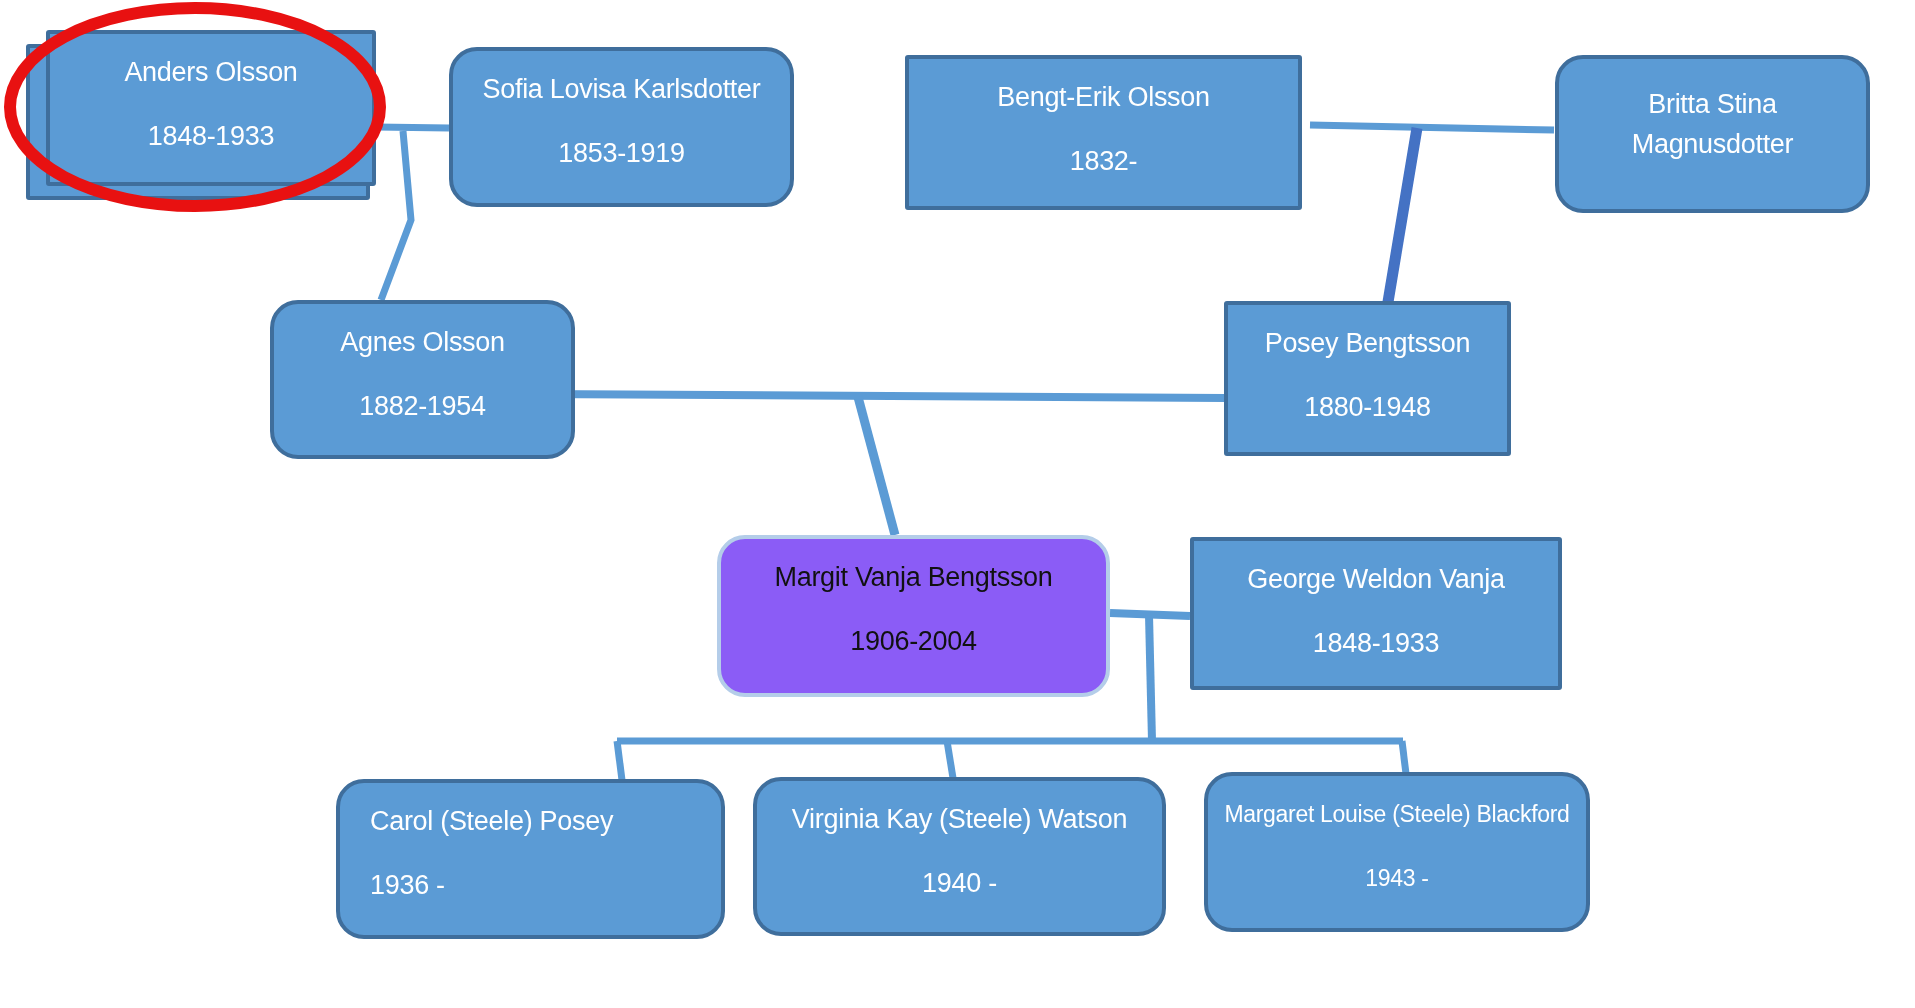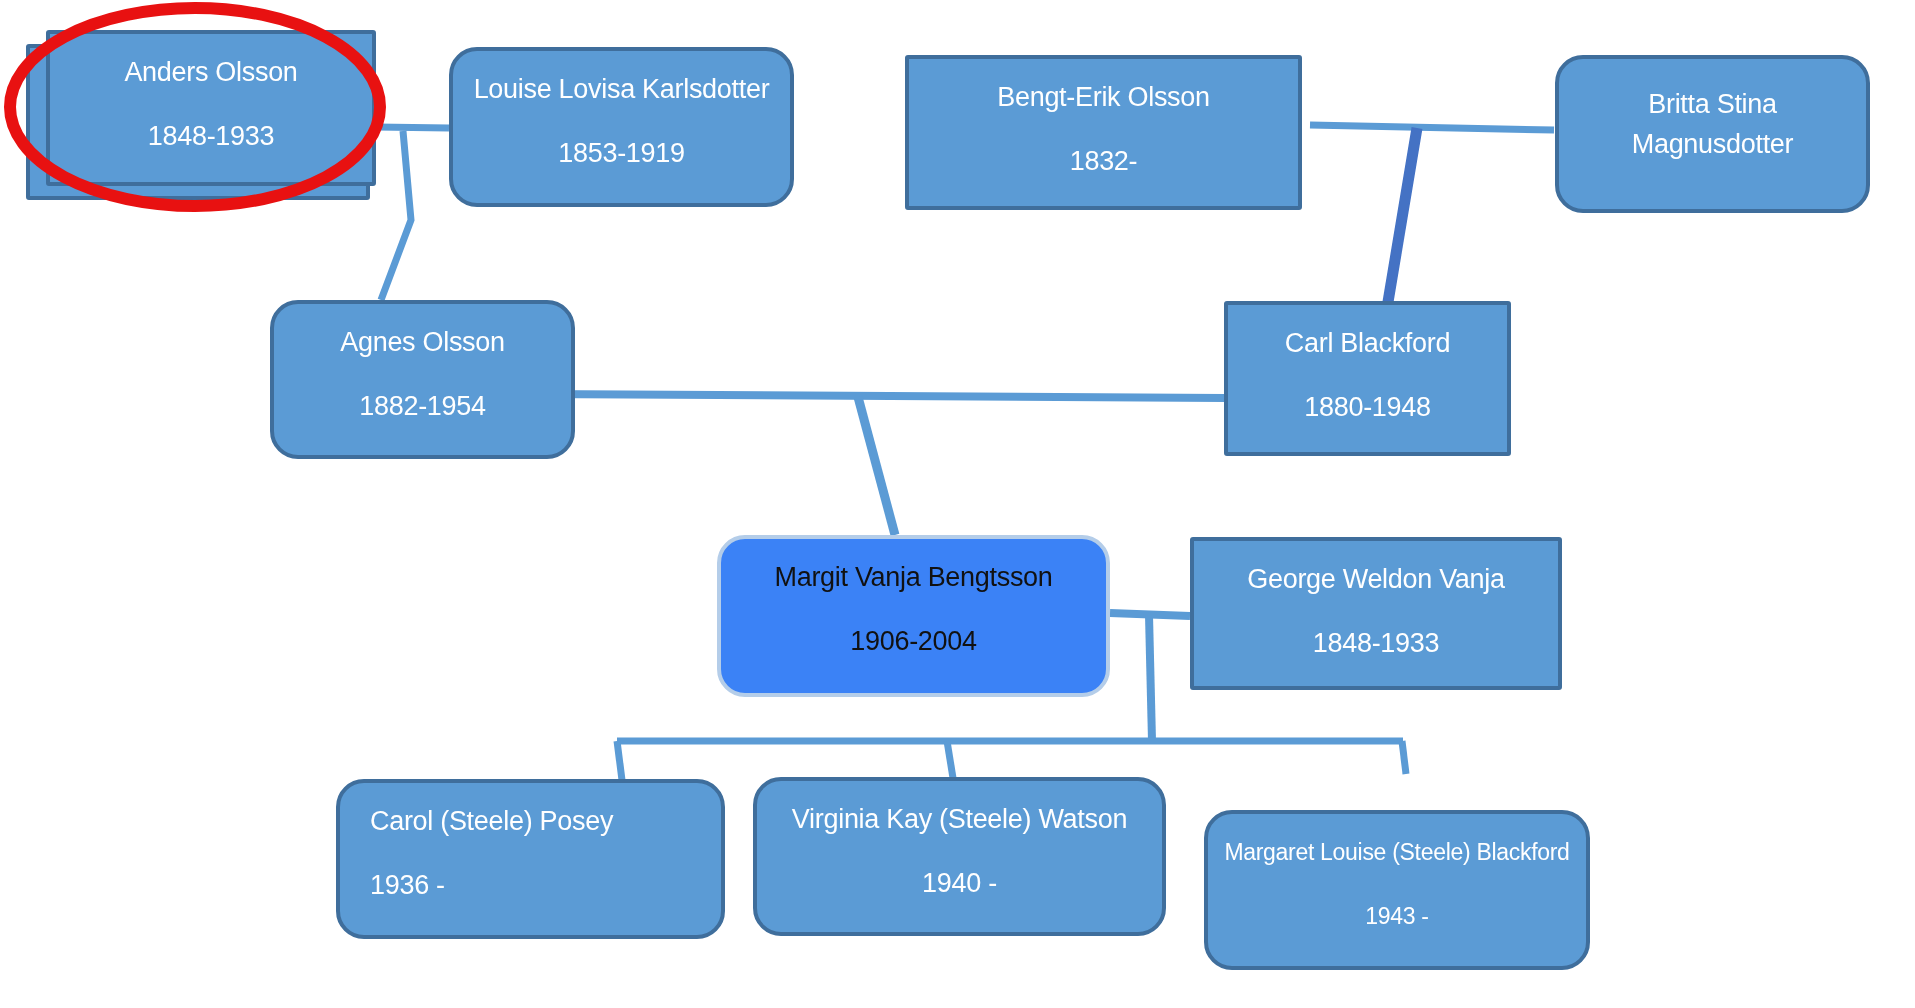--- a/index.html
+++ b/index.html
@@ -54,56 +54,56 @@
       <polyline points="947,741 953,778" fill="none" stroke="#5b9bd5" stroke-width="7"></polyline>
       <polyline points="1402,741 1406,774" fill="none" stroke="#5b9bd5" stroke-width="7"></polyline>
     </svg>
   <div id="nodes">
       <div class="node rect" style="left: 26px; top: 44px; width: 344px; height: 156px; background: rgb(91, 155, 213); border: 4px solid rgb(63, 110, 156); color: rgb(255, 255, 255); font-size: 27px;"></div>
       <div class="node rect" style="left: 46px; top: 30px; width: 330px; height: 156px; background: rgb(91, 155, 213); border: 4px solid rgb(63, 110, 156); color: rgb(255, 255, 255); font-size: 27px;">
         <div class="tline" style="top: 23px;">Anders Olsson</div>
         <div class="tline" style="top: 87px;">1848-1933</div>
       </div>
       <div class="node rounded" style="left: 449px; top: 47px; width: 345px; height: 160px; background: rgb(91, 155, 213); border: 4px solid rgb(63, 110, 156); color: rgb(255, 255, 255); font-size: 27px;">
-        <div class="tline" style="top: 23px;">Louise Lovisa Karlsdotter</div>
+        <div class="tline" style="top: 23px;">Sofia Lovisa Karlsdotter</div>
         <div class="tline" style="top: 87px;">1853-1919</div>
       </div>
       <div class="node rect" style="left: 905px; top: 55px; width: 397px; height: 155px; background: rgb(91, 155, 213); border: 4px solid rgb(63, 110, 156); color: rgb(255, 255, 255); font-size: 27px;">
         <div class="tline" style="top: 23px;">Bengt-Erik Olsson</div>
         <div class="tline" style="top: 87px;">1832-</div>
       </div>
       <div class="node rounded" style="left: 1555px; top: 55px; width: 315px; height: 158px; background: rgb(91, 155, 213); border: 4px solid rgb(63, 110, 156); color: rgb(255, 255, 255); font-size: 27px;">
         <div class="tline" style="top: 30px;">Britta Stina</div>
         <div class="tline" style="top: 70px;">Magnusdotter</div>
       </div>
       <div class="node rounded" style="left: 230px; top: 300px; width: 305px; height: 159px; background: rgb(91, 155, 213); border: 4px solid rgb(63, 110, 156); color: rgb(255, 255, 255); font-size: 27px; margin-left: 40px;">
         <div class="tline" style="top: 23px;">Agnes Olsson</div>
         <div class="tline" style="top: 87px;">1882-1954</div>
       </div>
       <div class="node rect" style="left: 1224px; top: 301px; width: 287px; height: 155px; background: rgb(91, 155, 213); border: 4px solid rgb(63, 110, 156); color: rgb(255, 255, 255); font-size: 27px;">
-        <div class="tline" style="top: 23px;">Carl Blackford</div>
+        <div class="tline" style="top: 23px;">Posey Bengtsson</div>
         <div class="tline" style="top: 87px;">1880-1948</div>
       </div>
-      <div class="node rounded" style="left: 717px; top: 535px; width: 393px; height: 162px; background: #3b82f6; border: 4px solid rgb(180, 205, 233); color: rgb(17, 17, 17); font-size: 27px; padding-left: 48px;">
+      <div class="node rounded" style="left: 717px; top: 535px; width: 393px; height: 162px; background: #8b5cf6; border: 4px solid rgb(180, 205, 233); color: rgb(17, 17, 17); font-size: 27px; padding-left: 48px;">
         <div class="tline" style="top: 23px;">Margit Vanja Bengtsson</div>
         <div class="tline" style="top: 87px;">1906-2004</div>
       </div>
       <div class="node rect" style="left: 1190px; top: 537px; width: 372px; height: 153px; background: rgb(91, 155, 213); border: 4px solid rgb(63, 110, 156); color: rgb(255, 255, 255); font-size: 27px;">
         <div class="tline" style="top: 23px;">George Weldon Vanja</div>
         <div class="tline" style="top: 87px;">1848-1933</div>
       </div>
       <div class="node rounded align-left" style="left: 336px; top: 779px; width: 389px; height: 160px; background: rgb(91, 155, 213); border: 4px solid rgb(63, 110, 156); color: rgb(255, 255, 255); font-size: 27px;">
         <div class="tline" style="top: 23px;">Carol (Steele) Posey</div>
         <div class="tline" style="top: 87px;">1936 -</div>
       </div>
       <div class="node rounded" style="left: 753px; top: 777px; width: 413px; height: 159px; background: rgb(91, 155, 213); border: 4px solid rgb(63, 110, 156); color: rgb(255, 255, 255); font-size: 27px;">
         <div class="tline" style="top: 23px;">Virginia Kay (Steele) Watson</div>
         <div class="tline" style="top: 87px;">1940 -</div>
       </div>
-      <div class="node rounded" style="left: 1204px; top: 772px; width: 386px; height: 160px; background: rgb(91, 155, 213); border: 4px solid rgb(63, 110, 156); color: rgb(255, 255, 255); font-size: 23px; margin-top: 38px;">
+      <div class="node rounded" style="left: 1204px; top: 772px; width: 386px; height: 160px; background: rgb(91, 155, 213); border: 4px solid rgb(63, 110, 156); color: rgb(255, 255, 255); font-size: 23px;">
         <div class="tline" style="top: 23px;">Margaret Louise (Steele) Blackford</div>
         <div class="tline" style="top: 87px;">1943 -</div>
       </div>
     </div>
   <svg id="annotation-layer" class="layer" viewBox="0 0 1915 1008">
       <ellipse cx="195" cy="107" rx="185" ry="99" fill="none" stroke="#e81111" stroke-width="12"></ellipse>
     </svg>
 </div>
 
 </body></html>

